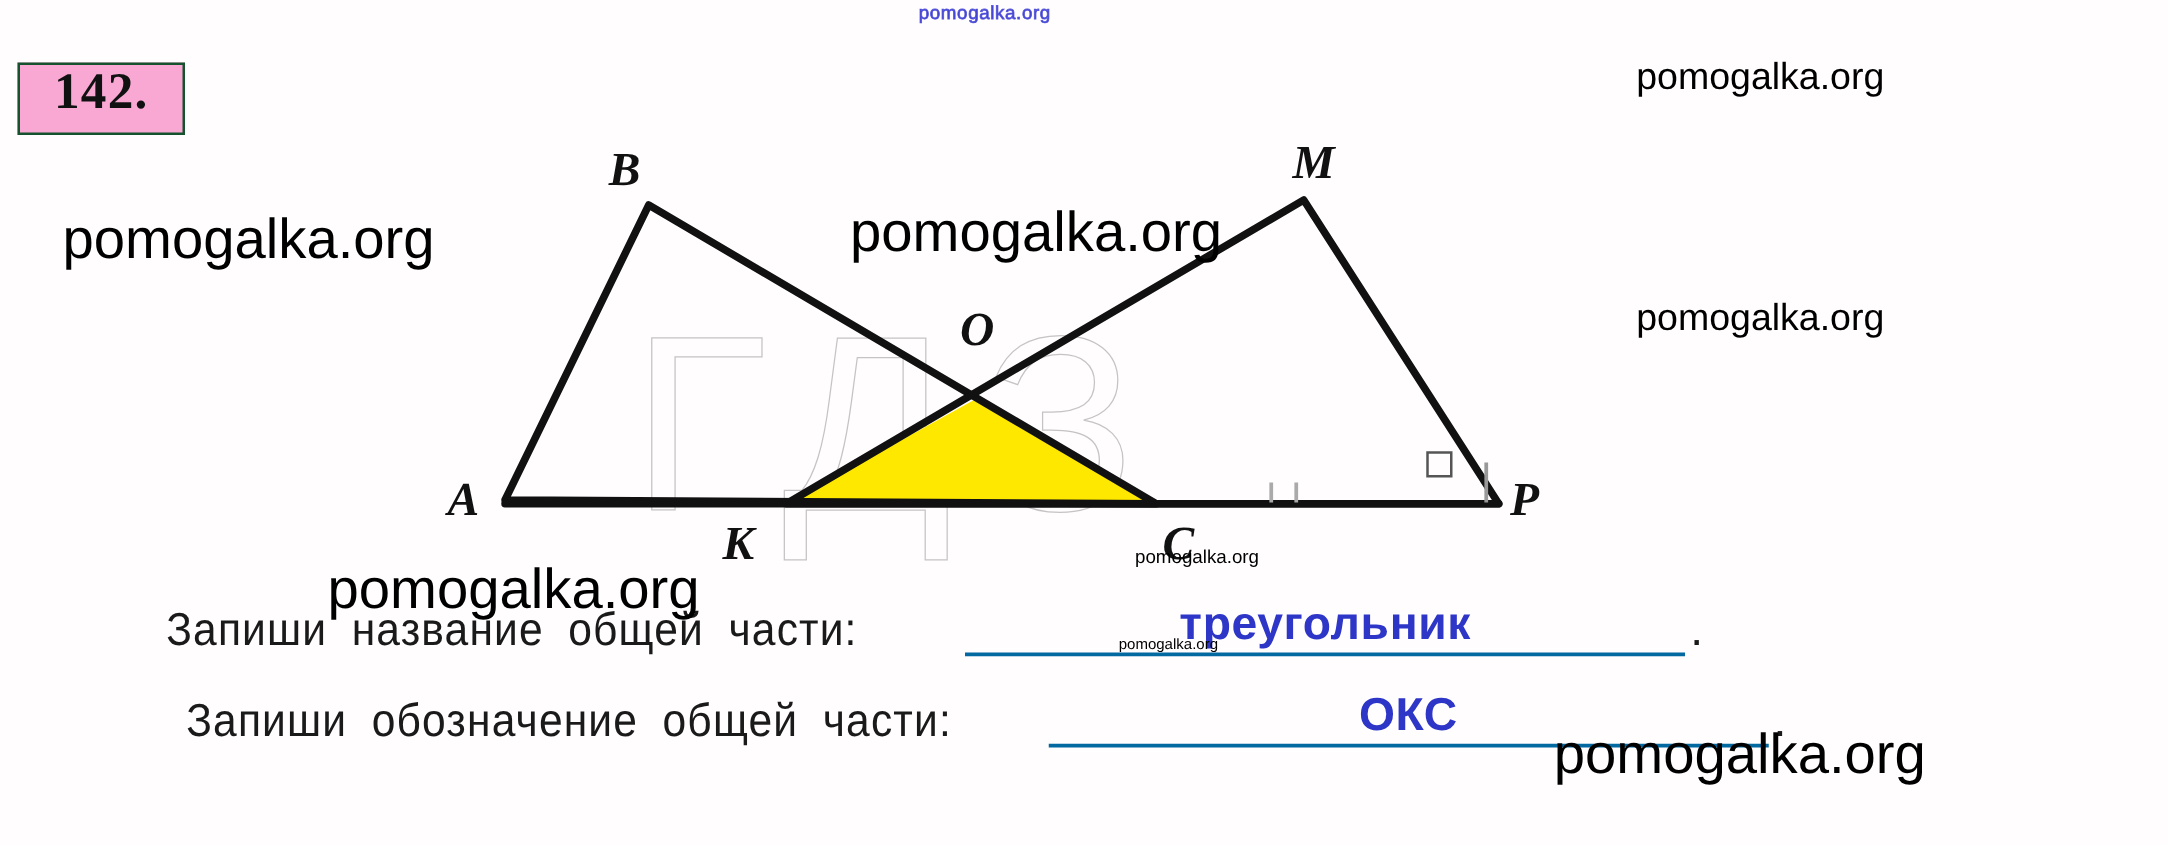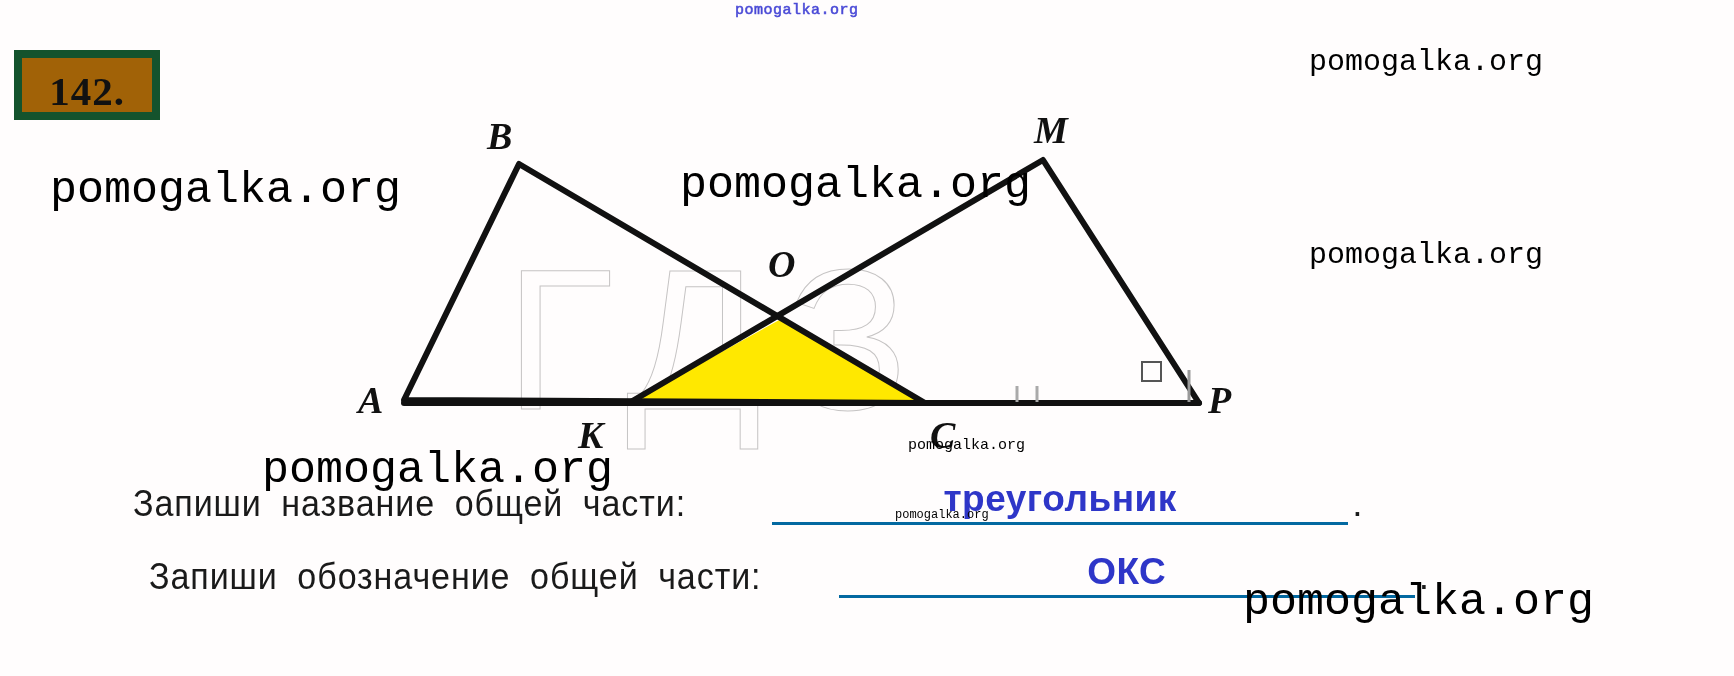--- a/index.html
+++ b/index.html
@@ -9,21 +9,21 @@
     font-family:"Liberation Sans", sans-serif;
     position:relative;
     overflow:hidden;
   }
   .page{position:absolute;inset:0;background:#fffdfd;}
 
   
   .wm{
     position:absolute;
     color:#000;
-    font-family:Liberation Mono, monospace;
+    font-family:Liberation Sans, sans-serif;
     white-space:nowrap;
     pointer-events:none;
     user-select:none;
   }
   .wm-top{
     color:#3a3ad0;
     font-size:15px;
     letter-spacing:.5px;
     -webkit-text-stroke:0.6px #4a4ad8;
     opacity:.95;
@@ -43,23 +43,23 @@
     letter-spacing:26px;
     pointer-events:none;
     user-select:none;
   }
 
   
   .num-box{
     position:absolute;
     left:14px;top:50px;
     width:130px;height:54px;
-    border:8px solid #14532d;
-    background:#a16207;
-    display:flex;align-items:flex-end;justify-content:center;
+    border:2px solid #14532d;
+    background:#f9a8d4;
+    display:flex;align-items:flex-start;justify-content:center;
   }
   .num-box span{
     font-family:"Liberation Serif", serif;
     font-weight:bold;
     font-size:41px;
     color:#111;
     line-height:1;
     letter-spacing:1px;
   }
 

